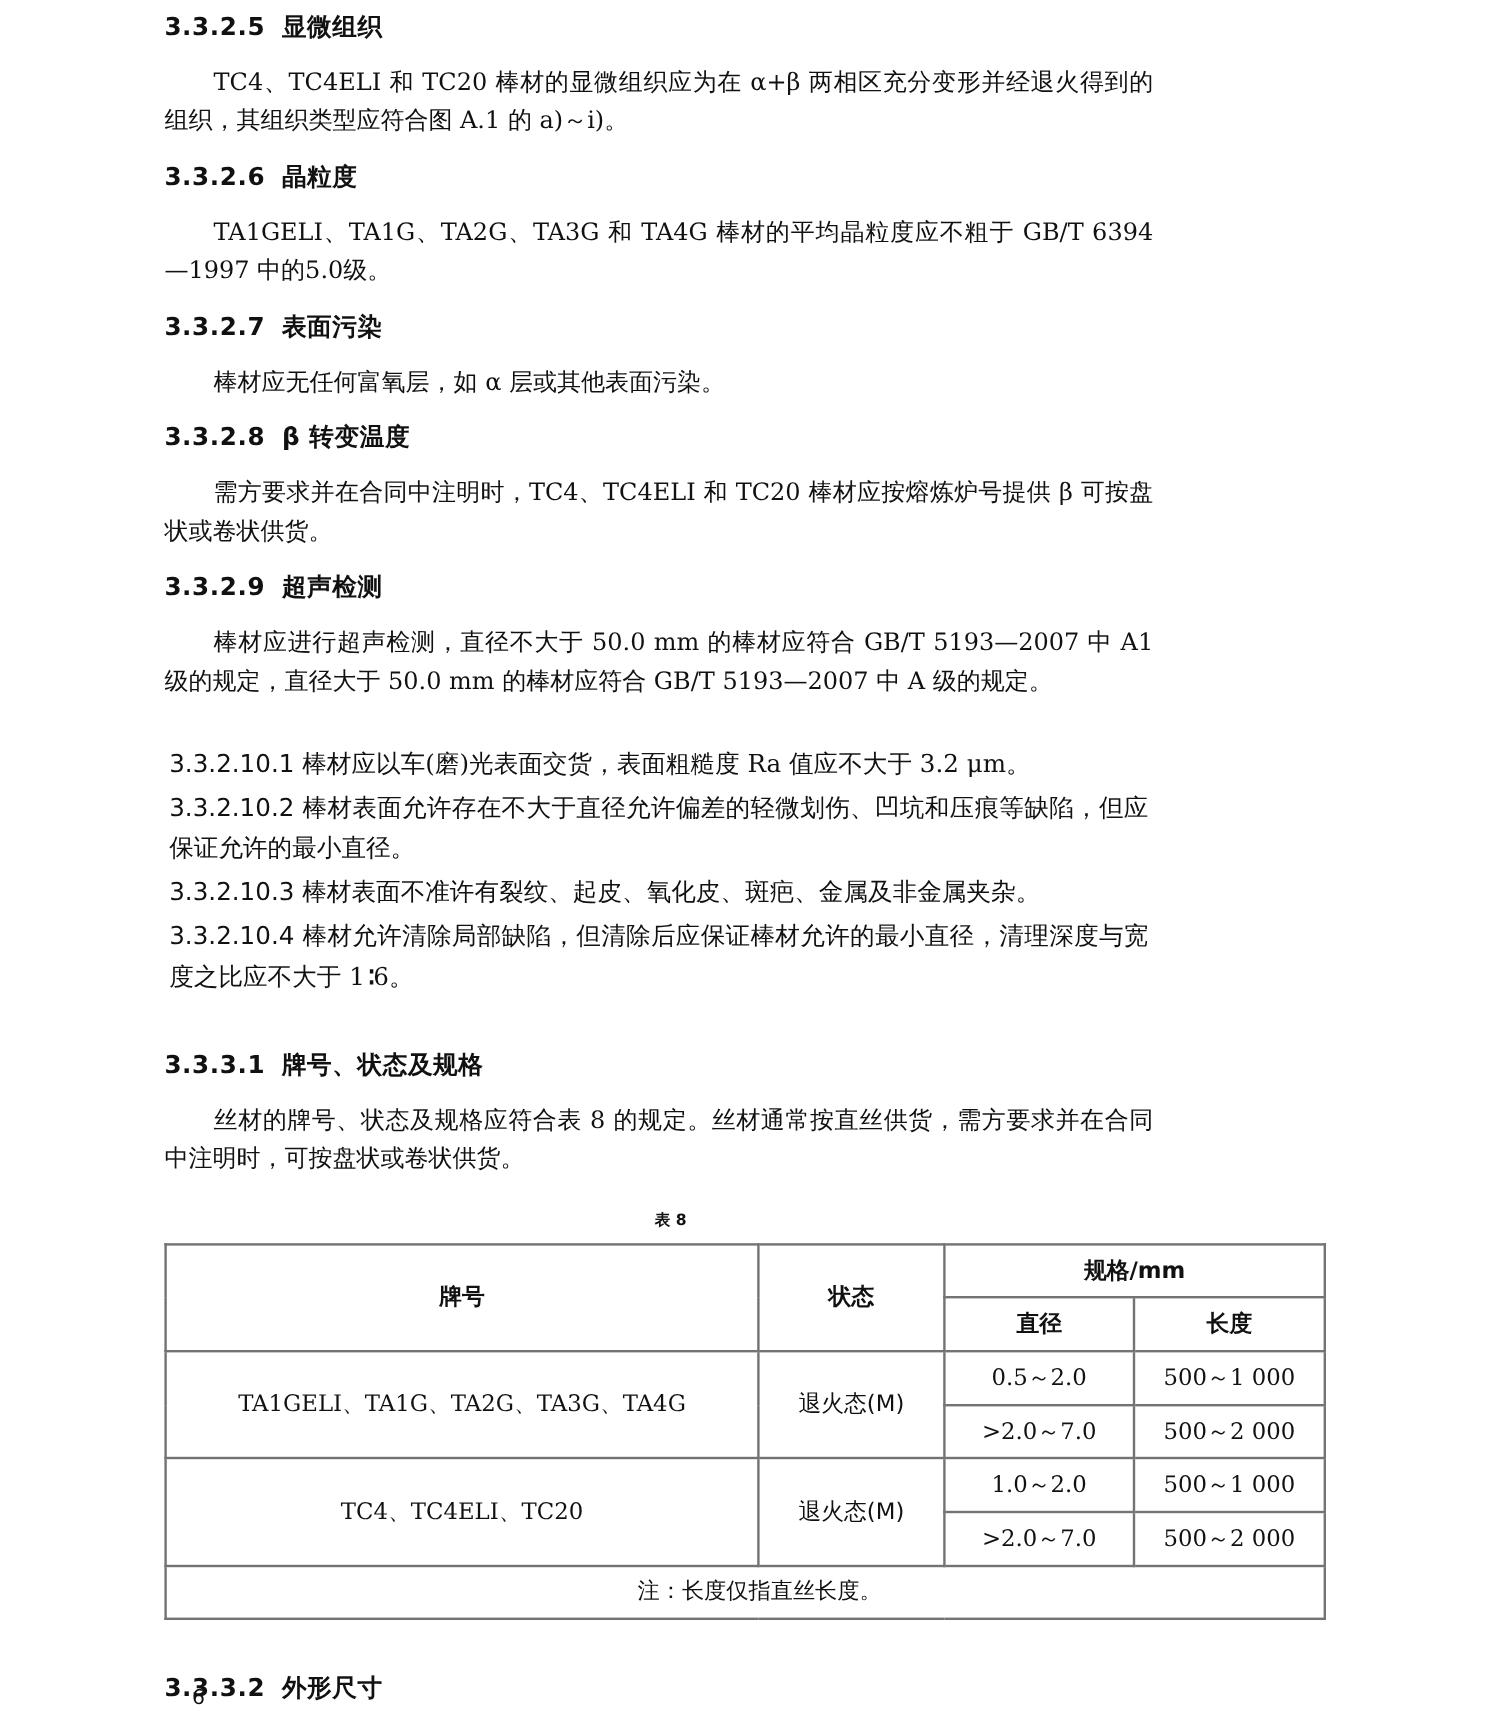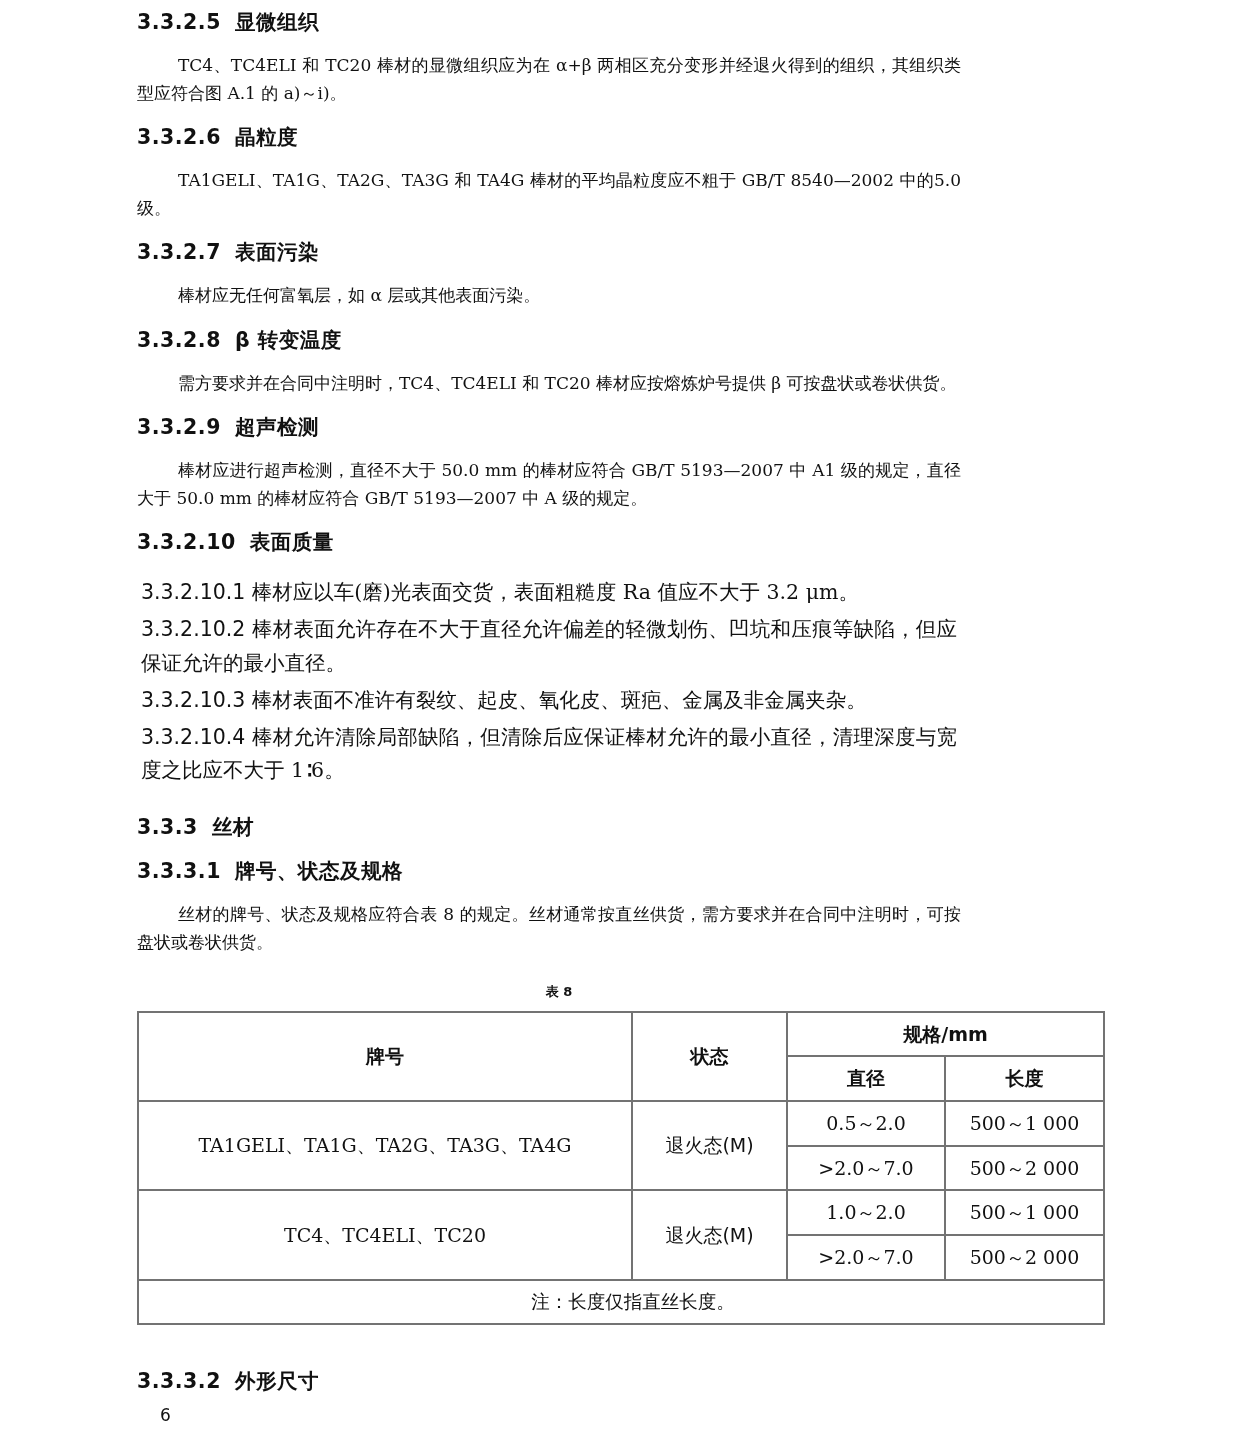--- a/index.html
+++ b/index.html
@@ -26,21 +26,21 @@
     font-weight: bold;
     font-size: 20.5px;
     letter-spacing: 0.5px;
     margin: 0;
   }
   .h-clause .num {
     display: inline-block;
     margin-right: 14px;
   }
   .para {
-    font-size: 17px;
+    font-size: 20px;
     line-height: 1.62;
     margin: 0;
     text-align: justify;
     text-justify: inter-ideograph;
   }
   .indent {
     text-indent: 41px;
   }
   .sp-1 { height: 22px; }
   .sp-2 { height: 16px; }
@@ -118,21 +118,21 @@
   </div>
   <div class="sp-2"></div>
   <p class="para indent">TC4、TC4ELI 和 TC20 棒材的显微组织应为在 α+β 两相区充分变形并经退火得到的组织，其组织类型应符合图 A.1 的 a)～i)。</p>
 
   <div class="sp-2"></div>
 
   <div class="h-clause">
     <span class="num">3.3.2.6</span><span>晶粒度</span>
   </div>
   <div class="sp-2"></div>
-  <p class="para indent">TA1GELI、TA1G、TA2G、TA3G 和 TA4G 棒材的平均晶粒度应不粗于 GB/T 8540—2002 中的5.0级。</p>
+  <p class="para indent">TA1GELI、TA1G、TA2G、TA3G 和 TA4G 棒材的平均晶粒度应不粗于 GB/T 6394—1997 中的5.0级。</p>
 
   <div class="sp-2"></div>
 
   <div class="h-clause">
     <span class="num">3.3.2.7</span><span>表面污染</span>
   </div>
   <div class="sp-2"></div>
   <p class="para indent">棒材应无任何富氧层，如 α 层或其他表面污染。</p>
 
   <div class="sp-2"></div>
@@ -146,23 +146,20 @@
   <div class="sp-2"></div>
 
   <div class="h-clause">
     <span class="num">3.3.2.9</span><span>超声检测</span>
   </div>
   <div class="sp-2"></div>
   <p class="para indent">棒材应进行超声检测，直径不大于 50.0 mm 的棒材应符合 GB/T 5193—2007 中 A1 级的规定，直径大于 50.0 mm 的棒材应符合 GB/T 5193—2007 中 A 级的规定。</p>
 
   <div class="sp-2"></div>
 
-  <div class="h-clause">
-    <span class="num">3.3.2.10</span><span>表面质量</span>
-  </div>
   <div class="sp-2"></div>
 
   <p class="sub-para">
     <span class="lbl">3.3.2.10.1</span>
     <span>棒材应以车(磨)光表面交货，表面粗糙度 Ra 值应不大于 3.2 μm。</span>
   </p>
   <p class="sub-para">
     <span class="lbl">3.3.2.10.2</span>
     <span>棒材表面允许存在不大于直径允许偏差的轻微划伤、凹坑和压痕等缺陷，但应保证允许的最小直径。</span>
   </p>
@@ -170,23 +167,20 @@
     <span class="lbl">3.3.2.10.3</span>
     <span>棒材表面不准许有裂纹、起皮、氧化皮、斑疤、金属及非金属夹杂。</span>
   </p>
   <p class="sub-para">
     <span class="lbl">3.3.2.10.4</span>
     <span>棒材允许清除局部缺陷，但清除后应保证棒材允许的最小直径，清理深度与宽度之比应不大于 1∶6。</span>
   </p>
 
   <div class="sp-1"></div>
 
-  <div class="h-clause">
-    <span class="num">3.3.3</span><span>丝材</span>
-  </div>
   <div class="sp-2"></div>
 
   <div class="h-clause">
     <span class="num">3.3.3.1</span><span>牌号、状态及规格</span>
   </div>
   <div class="sp-2"></div>
   <p class="para indent">丝材的牌号、状态及规格应符合表 8 的规定。丝材通常按直丝供货，需方要求并在合同中注明时，可按盘状或卷状供货。</p>
 
   <div class="sp-3"></div>
 

